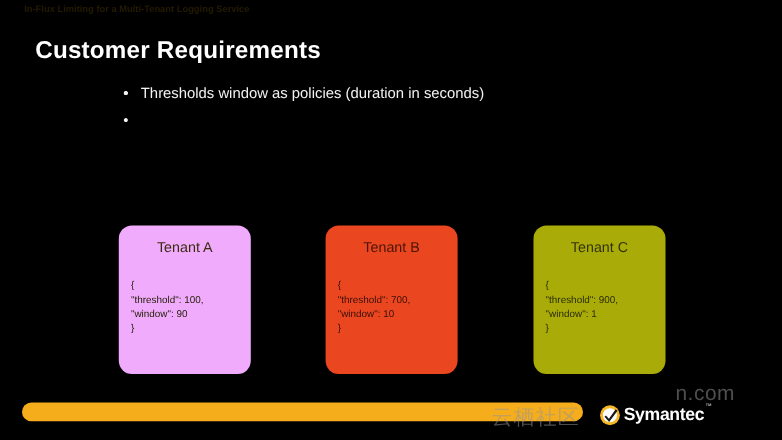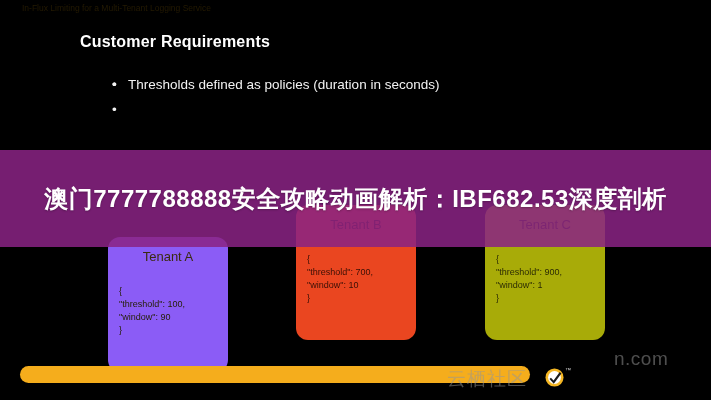--- a/index.html
+++ b/index.html
@@ -14,26 +14,25 @@
     background: #000000;
     overflow: hidden;
     font-family: "Liberation Sans", sans-serif;
   }
 
   
   #slide-title {
     position: absolute;
     left: 32px;
     top: 33px;
-    font-size: 16px;
+    font-size: 22px;
     font-weight: bold;
     color: #ffffff;
     letter-spacing: 0.2px;
     white-space: nowrap;
-    margin-left: 48px;
   }
 
   
   #bullet-list {
     position: absolute;
     left: 112px;
     top: 72px;
     width: 470px;
     list-style: none;
     margin: 0;
@@ -57,21 +56,21 @@
   }
 
   
   .tenant-box {
     position: absolute;
     width: 120px;
     height: 135px;
     border-radius: 12px;
     top: 205px;
   }
-  #tenant-box-a { left: 108px; background: #8b5cf6; margin-top: 32px; }
+  #tenant-box-a { left: 108px; background: #f0abfc; }
   #tenant-box-b { left: 296px; background: #ea4620; }
   #tenant-box-c { left: 485px; background: #a8ab08; }
 
   .tenant-label {
     position: absolute;
     top: 12px;
     left: 0;
     width: 100%;
     text-align: center;
     font-size: 13px;
@@ -126,21 +125,21 @@
     width: 510px;
     height: 17px;
     background: #f5ad1c;
     border-radius: 9px;
   }
   #footer-bar-text {
     position: absolute;
     left: 22px;
     top: 2px;
     font-size: 8.5px;
-    font-weight: normal;
+    font-weight: bold;
     color: #241a02;
     white-space: nowrap;
     line-height: 13px;
   }
 
   
   #watermark-cn {
     position: absolute;
     left: 447px;
     top: 366px;
@@ -197,21 +196,21 @@
 <div id="stage">
 
   <div id="slide-title">Customer Requirements</div>
 
   <ul id="bullet-list">
     <li>
       <span class="bullet-dot">•</span>
     </li>
     <li>
       <span class="bullet-dot">•</span>
-      <span>Thresholds defined as policies (duration in seconds)</span>
+      <span>Thresholds window as policies (duration in seconds)</span>
     </li>
     <li>
       <span class="bullet-dot">•</span>
     </li>
   </ul>
 
   <div class="tenant-box" id="tenant-box-a">
     <div class="tenant-label">Tenant A</div>
     <div class="tenant-json">{
 "threshold": 100,
@@ -228,32 +227,30 @@
   </div>
 
   <div class="tenant-box" id="tenant-box-c">
     <div class="tenant-label">Tenant C</div>
     <div class="tenant-json">{
 "threshold": 900,
 "window": 1
 }</div>
   </div>
 
-  <div id="overlay-banner">
-    <div id="overlay-banner-text">澳门7777788888安全攻略动画解析：IBF682.53深度剖析</div>
-  </div>
 
   <div id="footer-bar"></div>
   <div id="footer-bar-text">In-Flux Limiting for a Multi-Tenant Logging Service</div>
 
   <div id="watermark-cn">云栖社区</div>
   <div id="watermark-domain">n.com</div>
 
   <div id="symantec-logo">
     <svg id="symantec-check-icon" viewBox="0 0 40 40">
       <circle cx="20" cy="20" r="19" fill="#f5b723"></circle>
       <circle cx="20" cy="20" r="13.5" fill="#ffffff"></circle>
       <path d="M12.5 20.5 L18 26.5 L31 8.5 L34.5 11.5 L18.5 33 L9.5 23 Z" fill="#1a1a1a"></path>
     </svg>
+    <span id="symantec-wordmark">Symantec</span>
     <span id="symantec-tm">™</span>
   </div>
 
 </div>
 
 </body></html>

